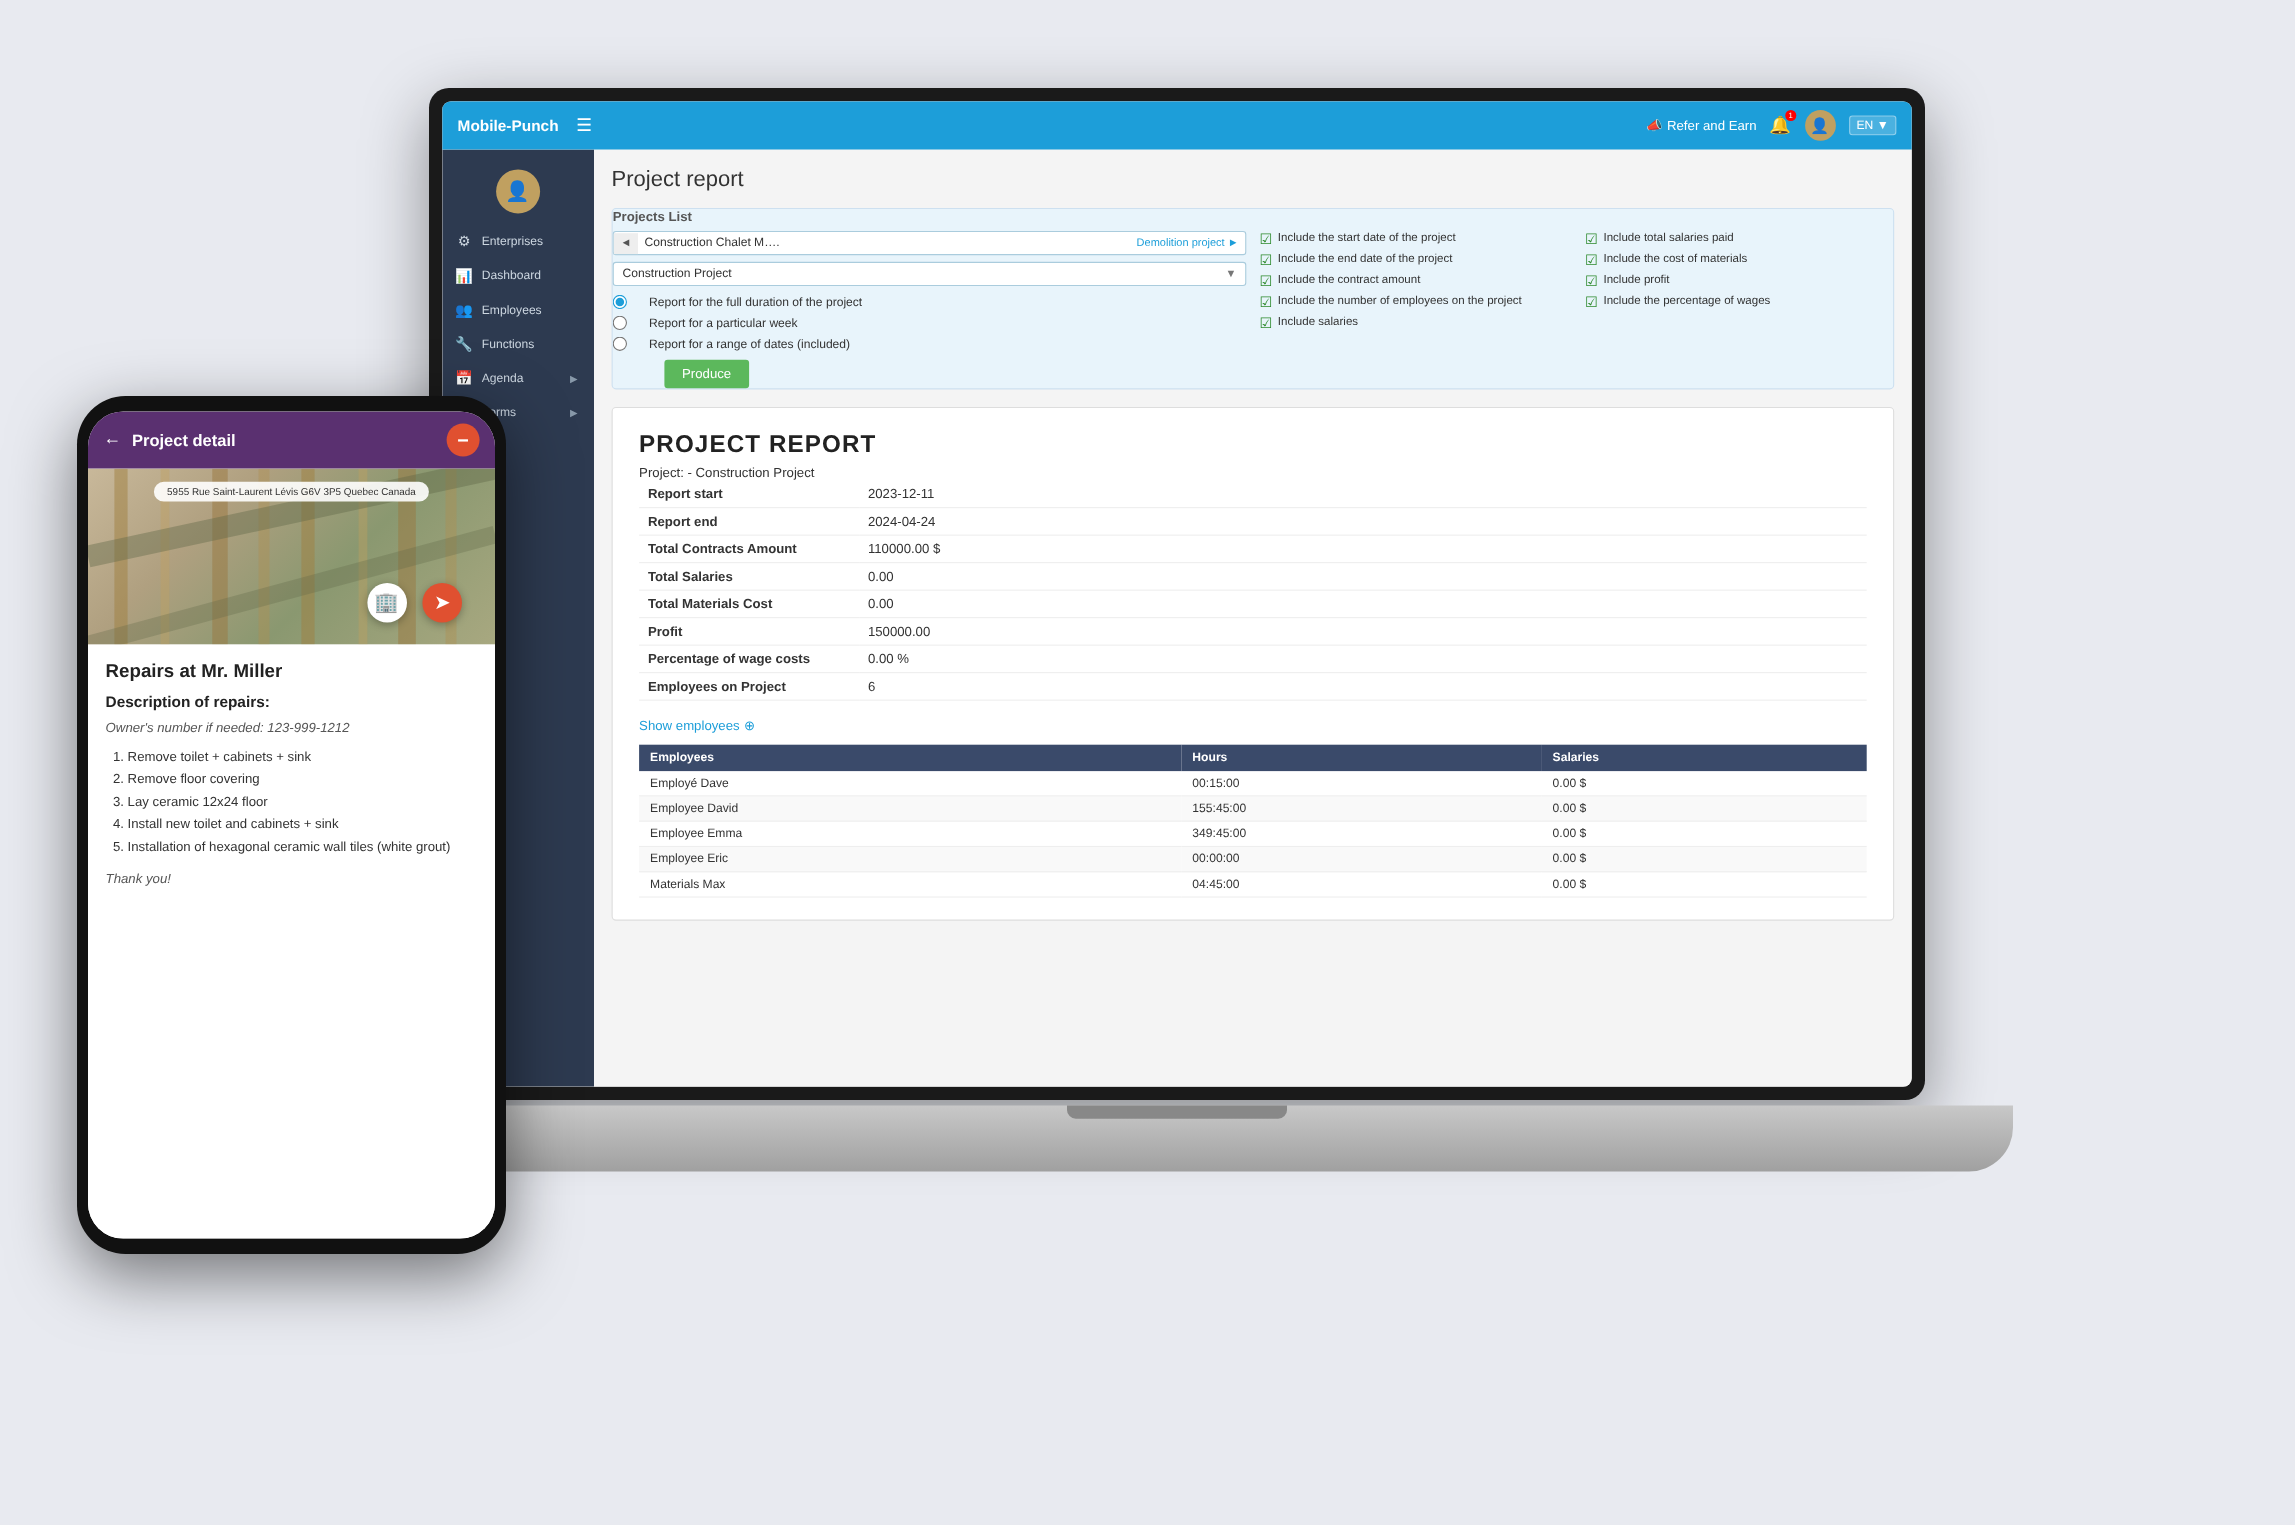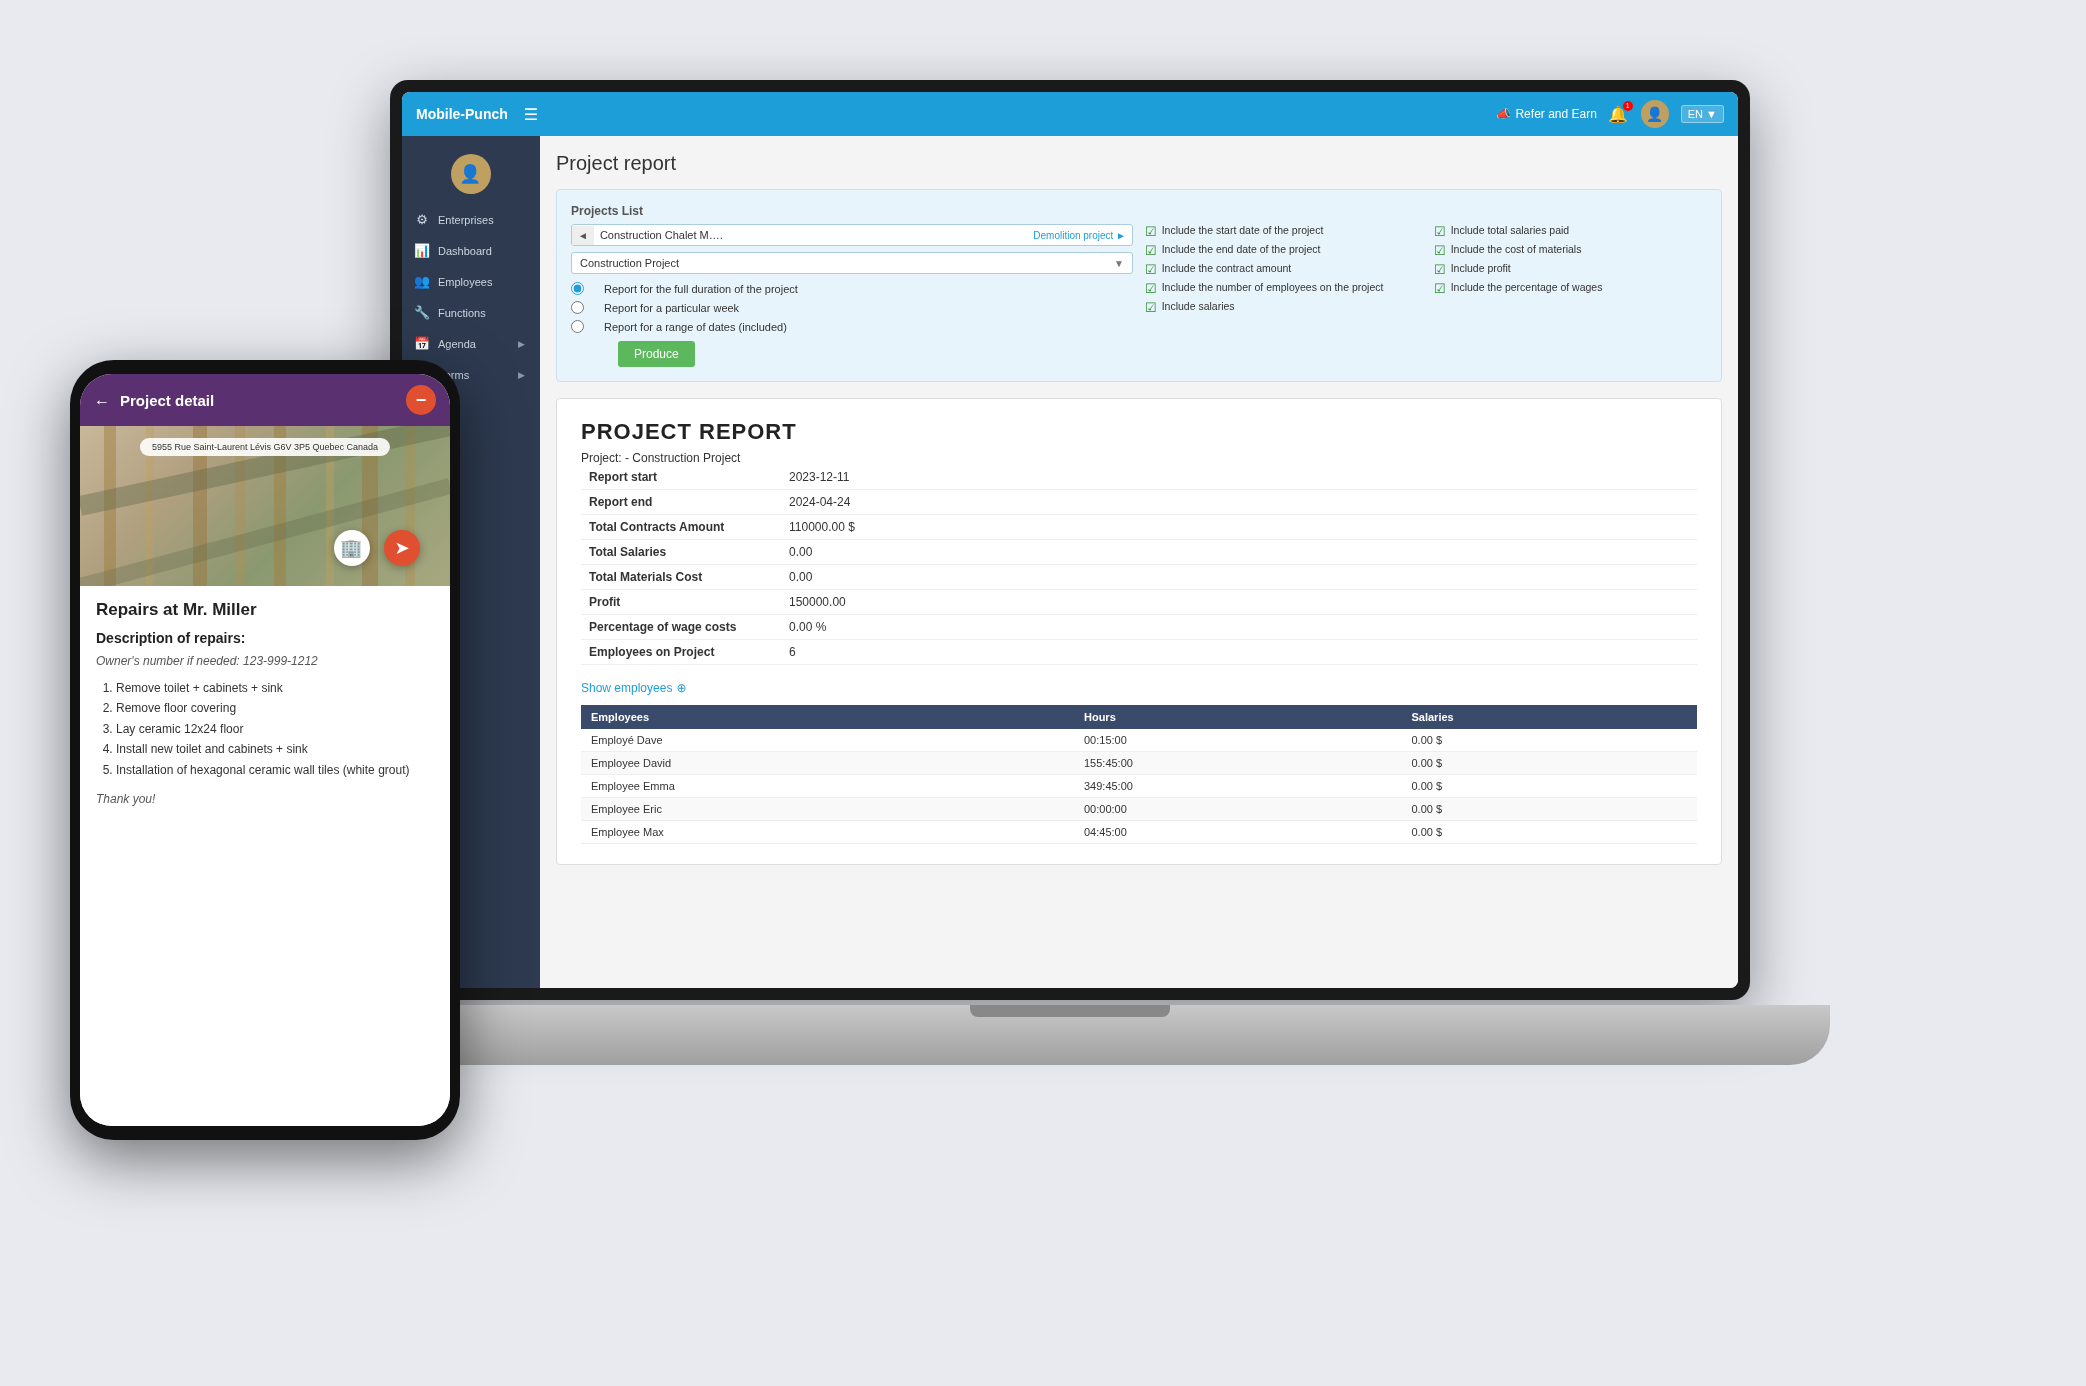--- a/index.html
+++ b/index.html
@@ -204,21 +204,20 @@
       font-weight: normal;
       color: #333;
       margin-bottom: 14px;
     }
 
     
     .report-config-card {
       background: #e8f4fb;
       border: 1px solid #cde0f0;
       border-radius: 4px;
-      padding: 14px;
       margin-bottom: 16px;
     }
     .projects-list-label {
       font-size: 12px;
       color: #555;
       margin-bottom: 6px;
       font-weight: bold;
     }
 
     .config-grid {
@@ -739,21 +738,21 @@
                     <td>Employee Emma</td>
                     <td>349:45:00</td>
                     <td>0.00 $</td>
                   </tr>
                   <tr>
                     <td>Employee Eric</td>
                     <td>00:00:00</td>
                     <td>0.00 $</td>
                   </tr>
                   <tr>
-                    <td>Employee Max</td>
+                    <td>Materials Max</td>
                     <td>04:45:00</td>
                     <td>0.00 $</td>
                   </tr>
                 </tbody>
               </table>
             </div>
 
           </div>
         </div>
       </div>

